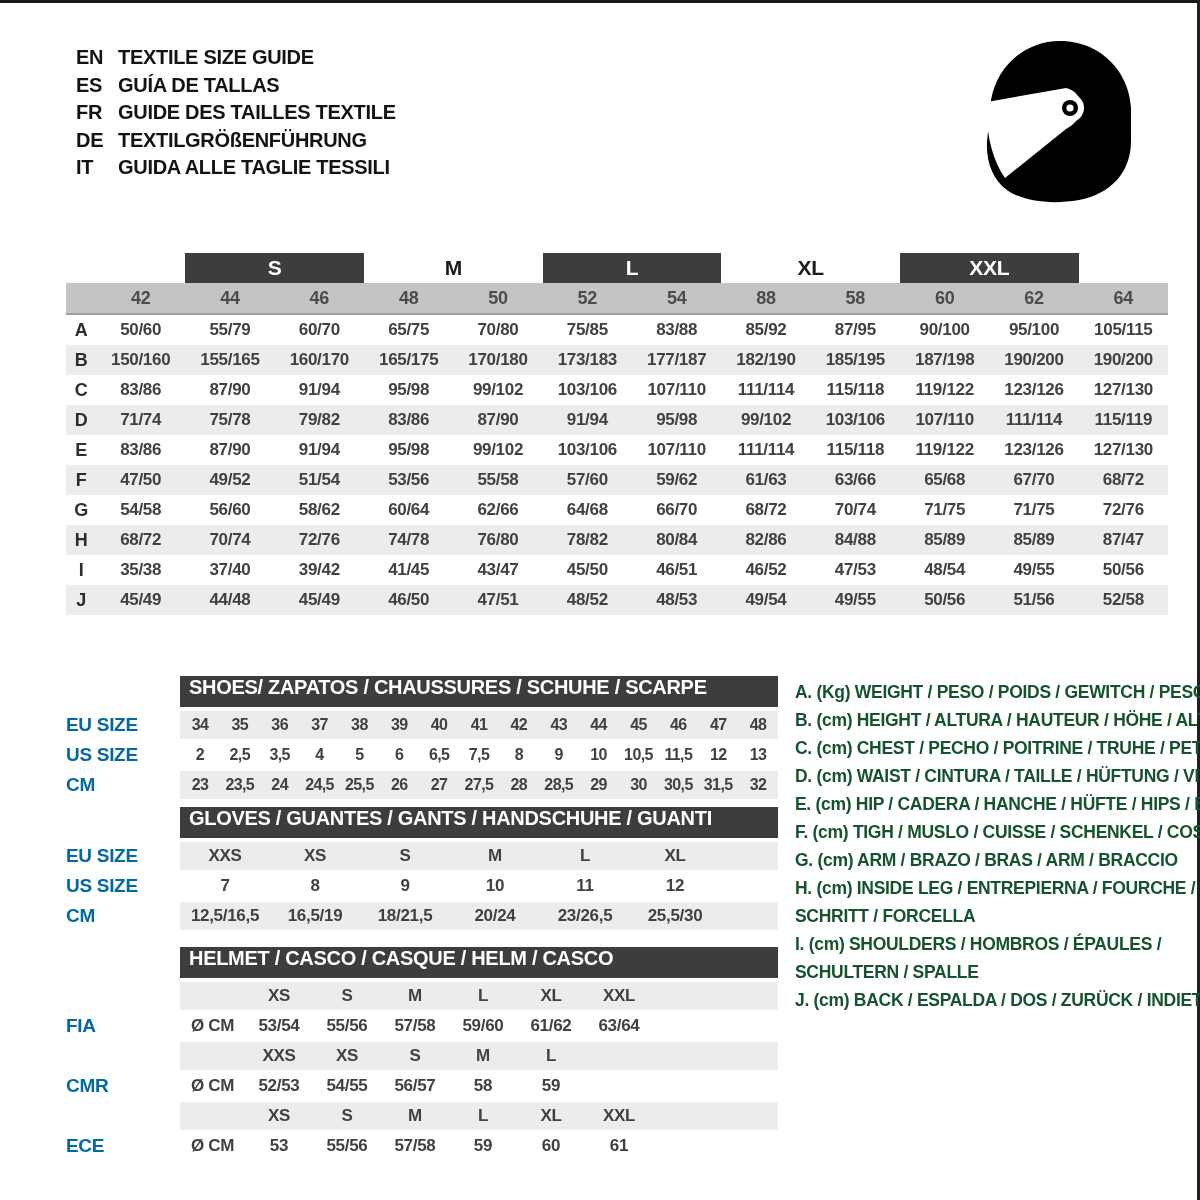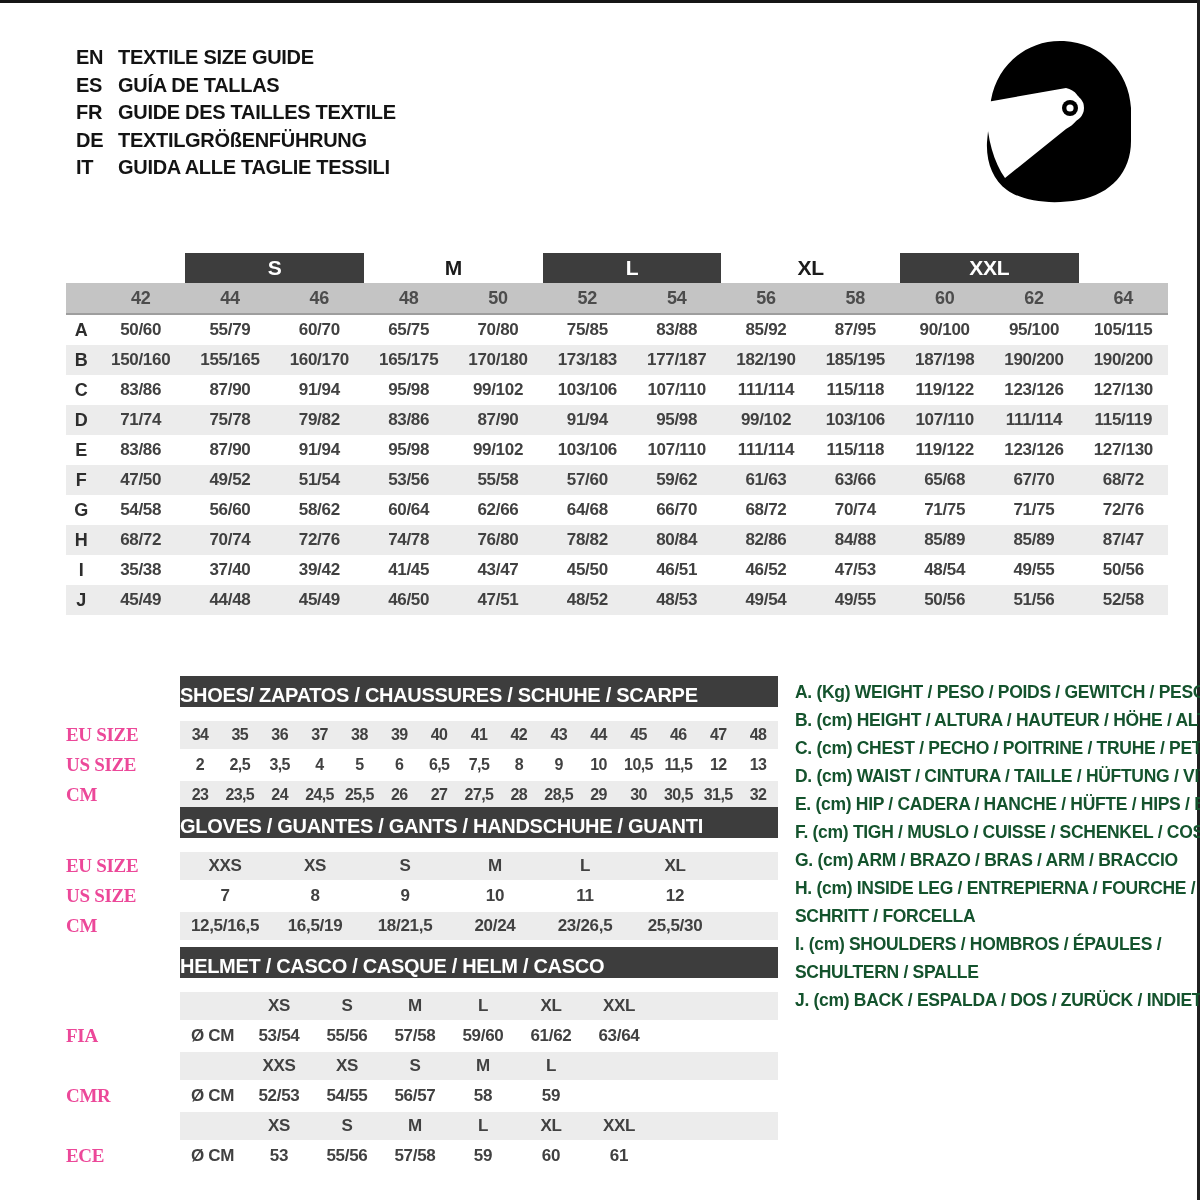--- a/index.html
+++ b/index.html
@@ -40,23 +40,23 @@
   .trow.striped{background:var(--stripe-gray);}
   .cell{display:flex;align-items:center;justify-content:center;font-size:17px;color:#414141;white-space:nowrap;}
   .cell.letter{font-size:18px;color:#2d2d2d;}
 
   
   .sec{left:66px;width:712px;}
   #shoes{top:676px;}
   #gloves{top:807px;}
   #helmets{top:947px;}
   .sec-bar{margin-left:114px;height:31px;background:var(--dark-bar);color:#fff;
-    display:flex;align-items:flex-end;font-size:20px;margin-bottom:14px;}
+    display:flex;align-items:flex-start;padding-left:9px;font-size:20px;margin-bottom:4px;}
   .srow{display:flex;height:28px;margin-bottom:2px;}
-  .slabel{width:114px;flex:0 0 114px;display:flex;align-items:center;font-size:19px;color:#ec4899;font-family:Liberation Serif, serif;}
+  .slabel{width:114px;flex:0 0 114px;display:flex;align-items:center;font-size:19px;color:#0369a1;}
   .scells{flex:1;display:grid;}
   .scells.gray{background:var(--stripe-gray);}
   .shoes-grid{grid-template-columns:repeat(15,1fr);}
   .shoes-grid .cell{font-size:16px;letter-spacing:-0.6px;}
   .gloves-grid{grid-template-columns:repeat(6,90px) 1fr;}
   .gloves-grid .cell{font-size:17px;}
   .helm-grid{grid-template-columns:65px repeat(6,68px) 1fr;}
   .helm-grid .cell{font-size:17px;}
   .helm-grid .cell.unit{font-size:17px;}
 
@@ -115,21 +115,21 @@
     </div>
   <div id="numeric-band" class="tgrid">
       <div class="cell"></div>
       <div class="cell">42</div>
       <div class="cell">44</div>
       <div class="cell">46</div>
       <div class="cell">48</div>
       <div class="cell">50</div>
       <div class="cell">52</div>
       <div class="cell">54</div>
-      <div class="cell">56</div>
+      <div class="cell">88</div>
       <div class="cell">58</div>
       <div class="cell">60</div>
       <div class="cell">62</div>
       <div class="cell">64</div>
     </div>
   <div id="textile-rows">
       <div class="trow tgrid">
         <div class="cell letter">A</div>
         <div class="cell">50/60</div>
         <div class="cell">55/79</div>

